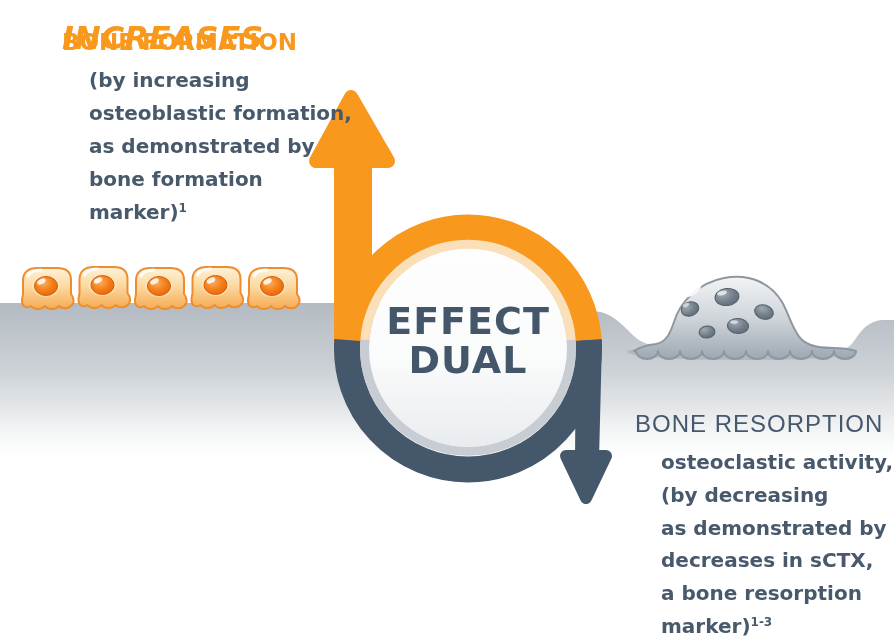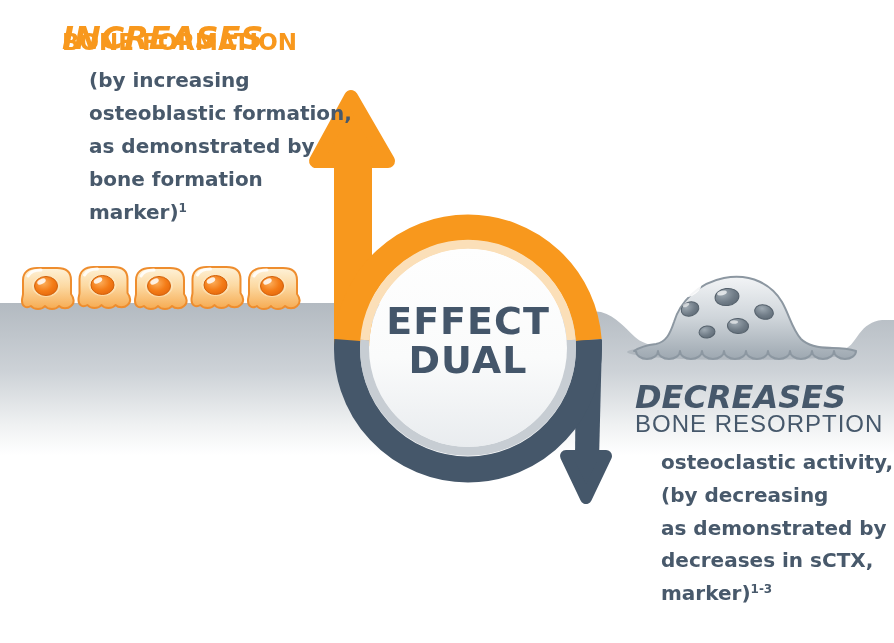--- a/index.html
+++ b/index.html
@@ -148,24 +148,24 @@
     <div class="line">as demonstrated by</div>
     <div class="line">bone formation</div>
     <div class="line"><span>marker)</span><span class="sup">1</span></div>
   </div>
 
   <div class="center-label">
     <div>EFFECT</div>
     <div>DUAL</div>
   </div>
 
-  <div class="txt h1 slate" style="left:635px;top:379px;">DECREASES</div>
   <div class="txt h2 slate-light" style="left:635px;top:411px;">BONE RESORPTION</div>
 
   <div class="txt body-block" style="left:633px;top:446px;line-height:32.8px;">
     <div class="line">osteoclastic activity,</div>
     <div class="line">(by decreasing</div>
     <div class="line">as demonstrated by</div>
     <div class="line">decreases in sCTX,</div>
+    <div class="line">a bone resorption</div>
     <div class="line"><span>marker)</span><span class="sup">1-3</span></div>
   </div>
 
 </div>
 
 </body></html>

